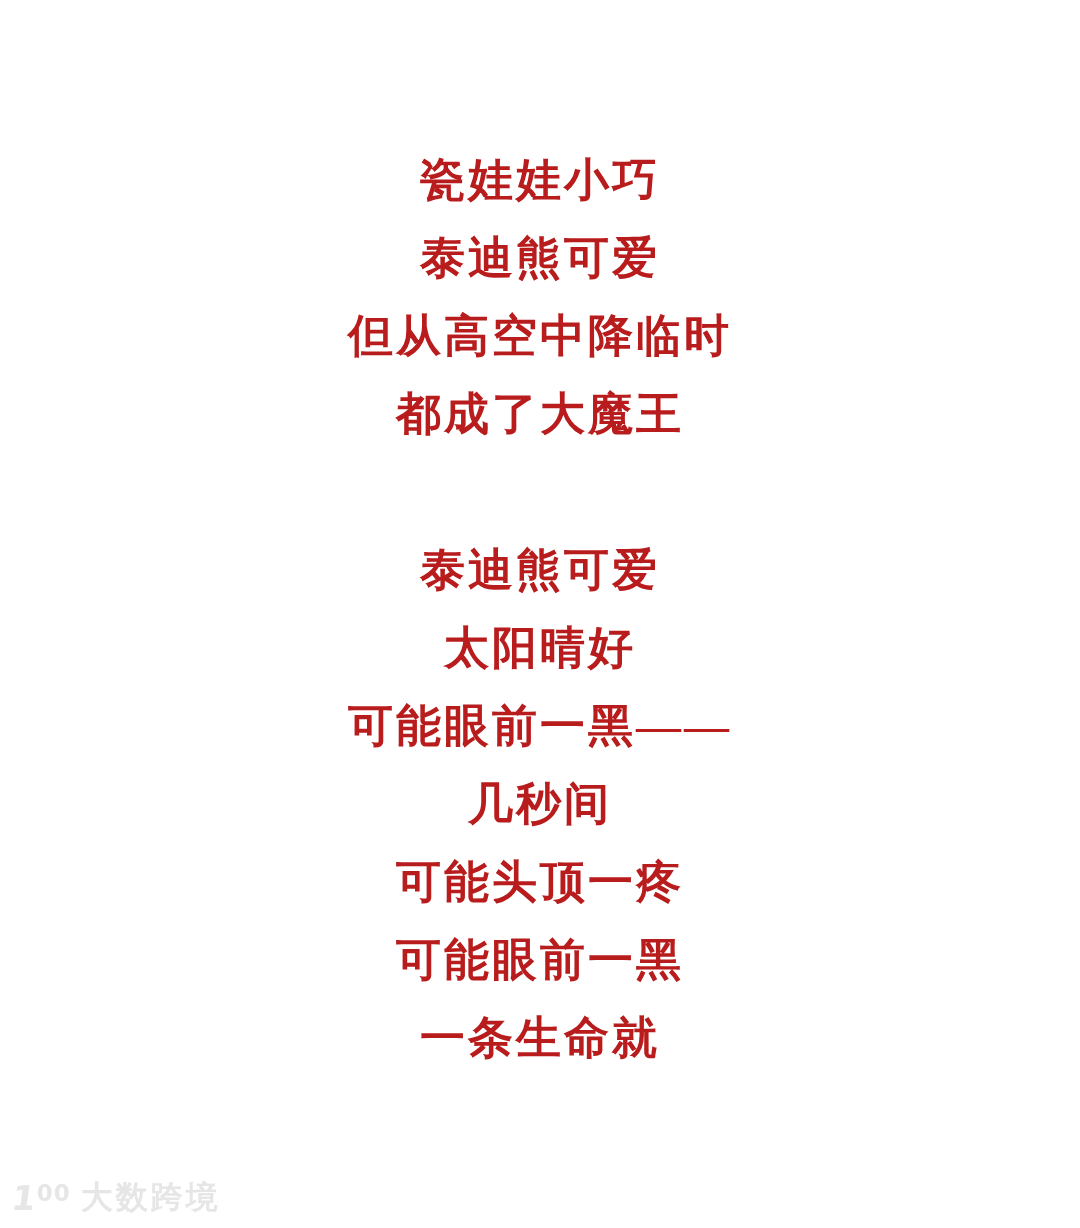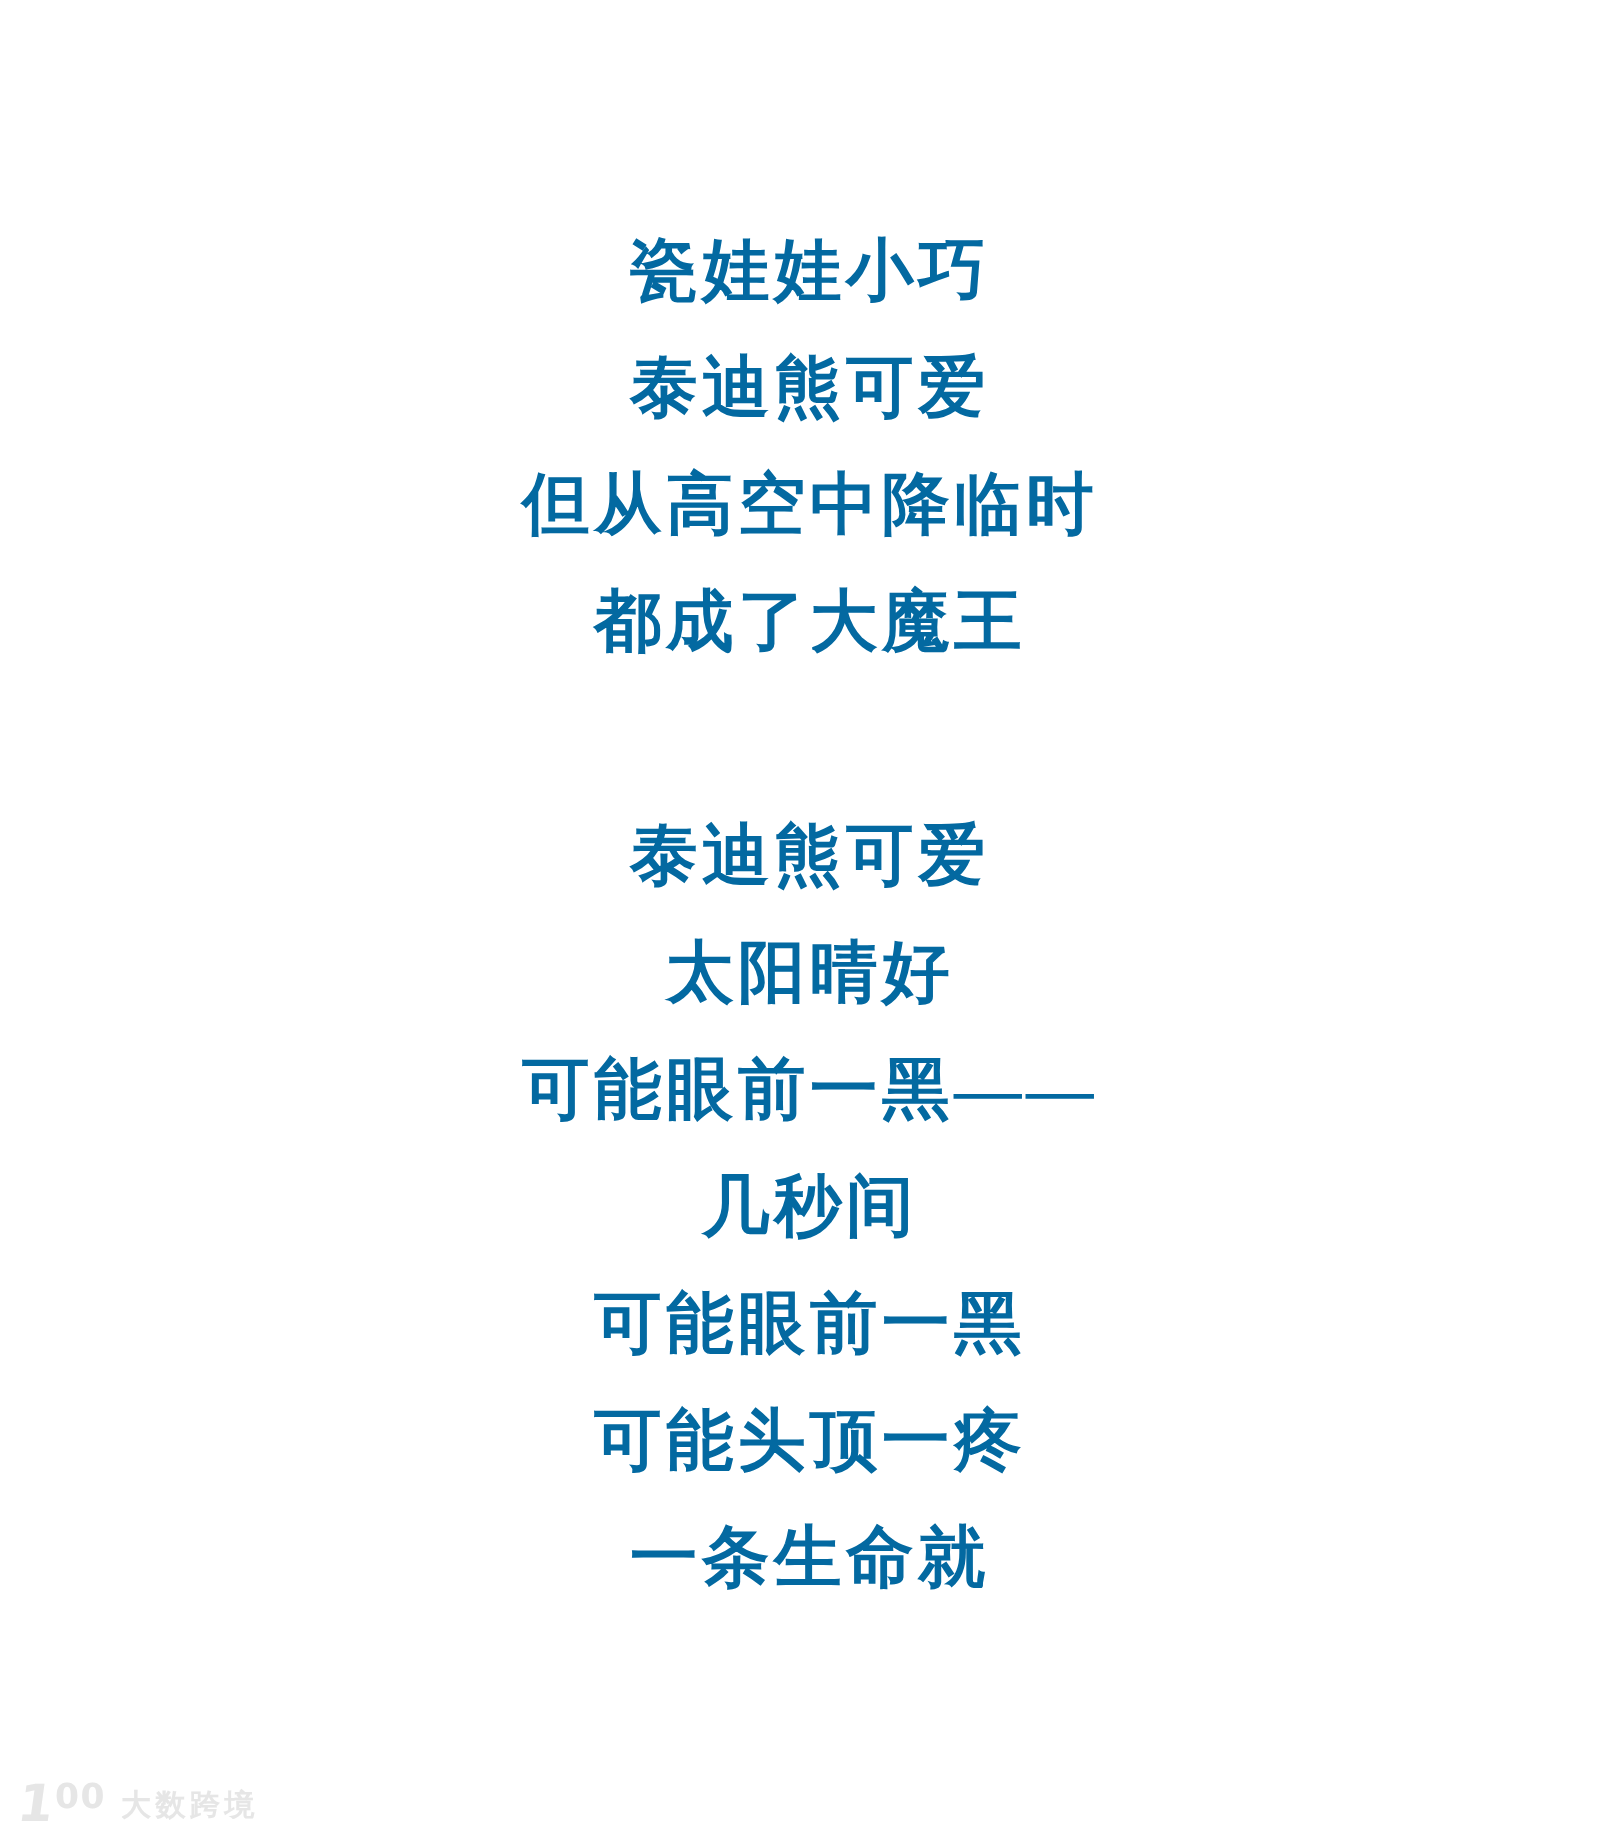--- a/index.html
+++ b/index.html
@@ -20,21 +20,21 @@
     top: 141px;
     left: 0;
     width: 1080px;
     text-align: center;
   }
   .poem-line {
     height: 78px;
     line-height: 78px;
     font-size: 45px;
     font-weight: 700;
-    color: #0369a1;
+    color: #b91c1c;
     letter-spacing: 3px;
     white-space: nowrap;
   }
   .watermark {
     position: absolute;
     left: 12px;
     bottom: 8px;
     display: flex;
     align-items: center;
     gap: 10px;
@@ -55,42 +55,42 @@
   }
   .wm-logo .wm-sup {
     font-size: 23px;
     letter-spacing: 1px;
     margin-left: 1px;
     margin-top: 1px;
   }
   .wm-brand {
     font-family: "DejaVu Sans", sans-serif;
     font-weight: 700;
-    font-size: 20px;
+    font-size: 32px;
     letter-spacing: 3px;
     color: #e6e6e6;
   }
 </style>
 </head>
 <body>
 
 <div class="page">
 
   <div class="poem">
     <div class="poem-line">瓷娃娃小巧</div>
     <div class="poem-line">泰迪熊可爱</div>
     <div class="poem-line">但从高空中降临时</div>
     <div class="poem-line">都成了大魔王</div>
     <div class="poem-line"></div>
     <div class="poem-line">泰迪熊可爱</div>
     <div class="poem-line">太阳晴好</div>
     <div class="poem-line">可能眼前一黑——</div>
     <div class="poem-line">几秒间</div>
+    <div class="poem-line">可能头顶一疼</div>
     <div class="poem-line">可能眼前一黑</div>
-    <div class="poem-line">可能头顶一疼</div>
     <div class="poem-line">一条生命就</div>
   </div>
 
   <div class="watermark">
     <span class="wm-logo">
       <span class="wm-one">1</span>
       <span class="wm-sup">00</span>
     </span>
     <span class="wm-brand">大数跨境</span>
   </div>

